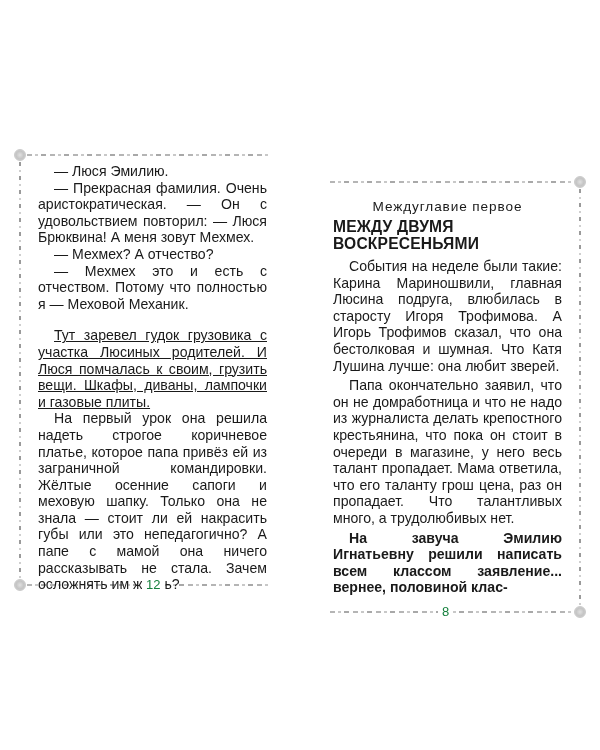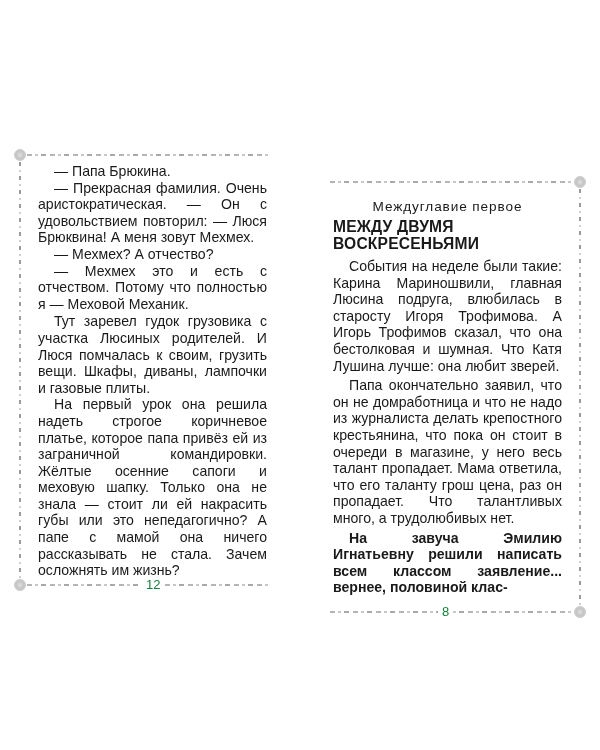--- a/index.html
+++ b/index.html
@@ -98,25 +98,25 @@
 <body>
 
 <div class="page left">
   <div class="corner" style="left:14px; top:149px;"></div>
   <div class="border-h" style="left:27px; top:154px; width:243px;"></div>
   <div class="border-v" style="left:19px; top:162px; height:416px;"></div>
   <div class="corner" style="left:14px; top:579px;"></div>
   <div class="border-h" style="left:27px; top:584px; width:243px;"></div>
 
   <div class="text-block">
-    <p class="para">— Папа Брюкина.</p>
+    <p class="para">— Люся Эмилию.</p>
     <p class="para">— Прекрасная фамилия. Очень аристократическая. — Он с удовольствием повторил: — Люся Брюквина! А меня зовут Мехмех.</p>
     <p class="para">— Мехмех? А отчество?</p>
     <p class="para">— Мехмех это и есть с отчеством. Потому что полностью я — Меховой Механик.</p>
-    <p class="para" style="margin-top:1px;">Тут заревел гудок грузовика с участка Люсиных родителей. И Люся помчалась к своим, грузить вещи. Шкафы, диваны, лампочки и газовые плиты.</p>
+    <p class="para" style="margin-top:15px;text-decoration:underline;">Тут заревел гудок грузовика с участка Люсиных родителей. И Люся помчалась к своим, грузить вещи. Шкафы, диваны, лампочки и газовые плиты.</p>
     <p class="para" style="margin-top:0;">На первый урок она решила надеть строгое коричневое платье, которое папа привёз ей из заграничной командировки. Жёлтые осенние сапоги и меховую шапку. Только она не знала — стоит ли ей накрасить губы или это непедагогично? А папе с мамой она ничего рассказывать не стала. Зачем осложнять им жизнь?</p>
   </div>
 
   <span class="page-number" style="left:142px;">12</span>
 </div>
 
 <div class="page right">
   <div class="border-h" style="left:30px; top:154px; width:243px;"></div>
   <div class="corner" style="left:274px; top:149px;"></div>
   <div class="border-v" style="left:279px; top:162px; height:416px;"></div>

